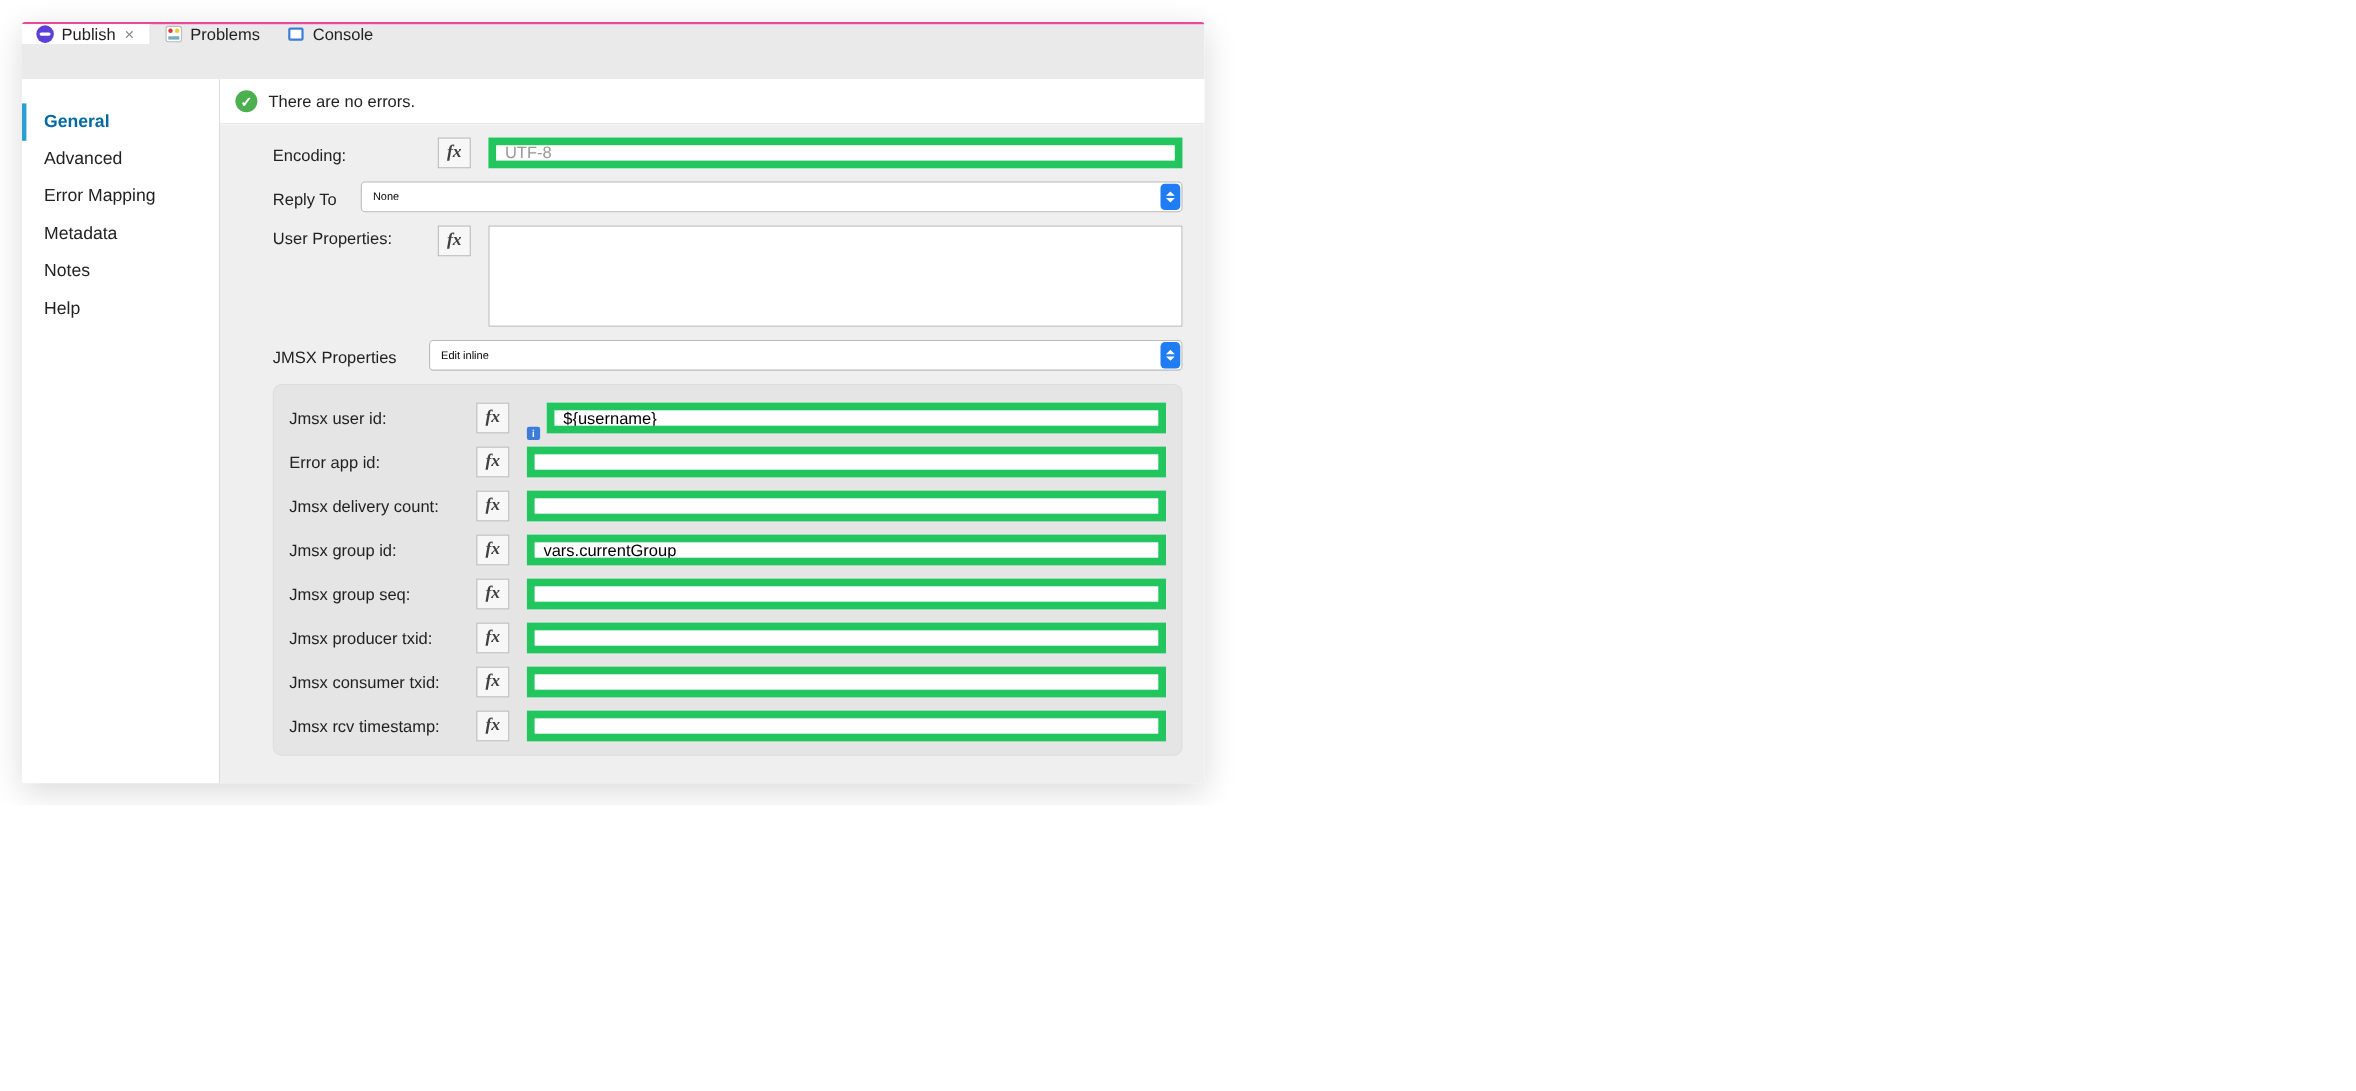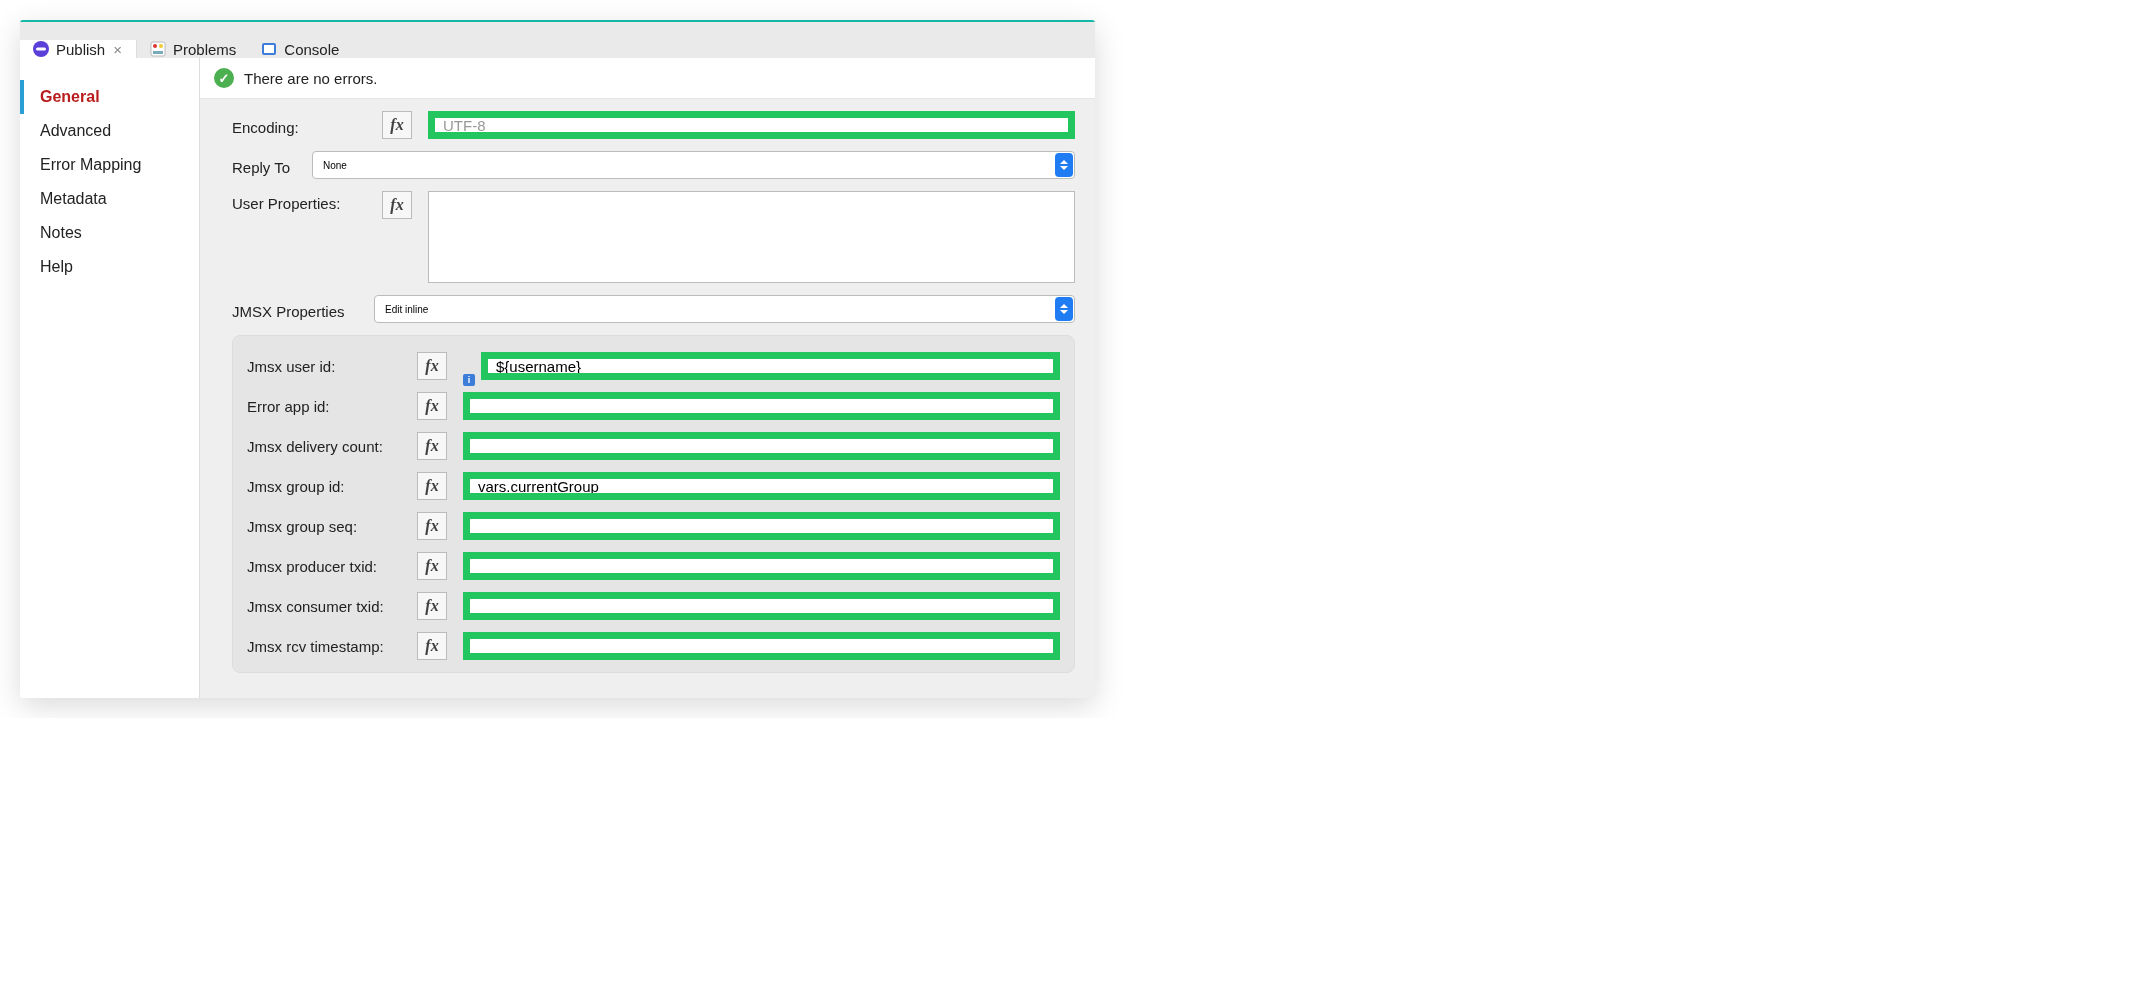--- a/index.html
+++ b/index.html
@@ -14,23 +14,23 @@
     width: 1075px;
     background: #fff;
     box-shadow: 0 8px 30px rgba(0,0,0,0.15);
     border-radius: 3px;
     overflow: hidden;
   }
   
   .tabs-bar {
     background: #eaeaea;
     display: flex;
-    align-items: flex-end;
-    border-top: 2px solid #14b8a6;
-    height: 38px;
+    align-items: flex-start;
+    border-top: 2px solid #ec4899;
+    height: 52px;
   }
   .tab {
     display: flex;
     align-items: center;
     gap: 6px;
     padding: 0 12px;
     font-size: 15px;
     cursor: pointer;
   }
   .tab.active {
@@ -54,21 +54,21 @@
     border-right: 1px solid #ddd;
     background: #fff;
   }
   .sidebar-item {
     padding: 8px 16px 8px 16px;
     font-size: 16px;
     cursor: pointer;
     border-left: 4px solid transparent;
   }
   .sidebar-item.active {
-    color: #b91c1c;
+    color: #0369a1;
     font-weight: 600;
     border-left: 4px solid #2a9fd6;
   }
   .content {
     flex: 1;
     display: flex;
     flex-direction: column;
   }
   .status-bar {
     display: flex;
@@ -82,21 +82,21 @@
     width: 20px; height: 20px;
     border-radius: 50%;
     background: #4caf50;
     display: flex; align-items: center; justify-content: center;
     color: #fff;
     font-size: 13px;
     font-weight: bold;
   }
   .form-area {
     background: #efefef;
-    padding: 12px 20px 16px 32px;
+    padding: 12px 20px 16px 48px;
     flex: 1;
     overflow: auto;
   }
   .form-row {
     display: flex;
     align-items: flex-start;
     margin-bottom: 12px;
   }
   .form-row.align-center { align-items: center; }
   .form-label {

